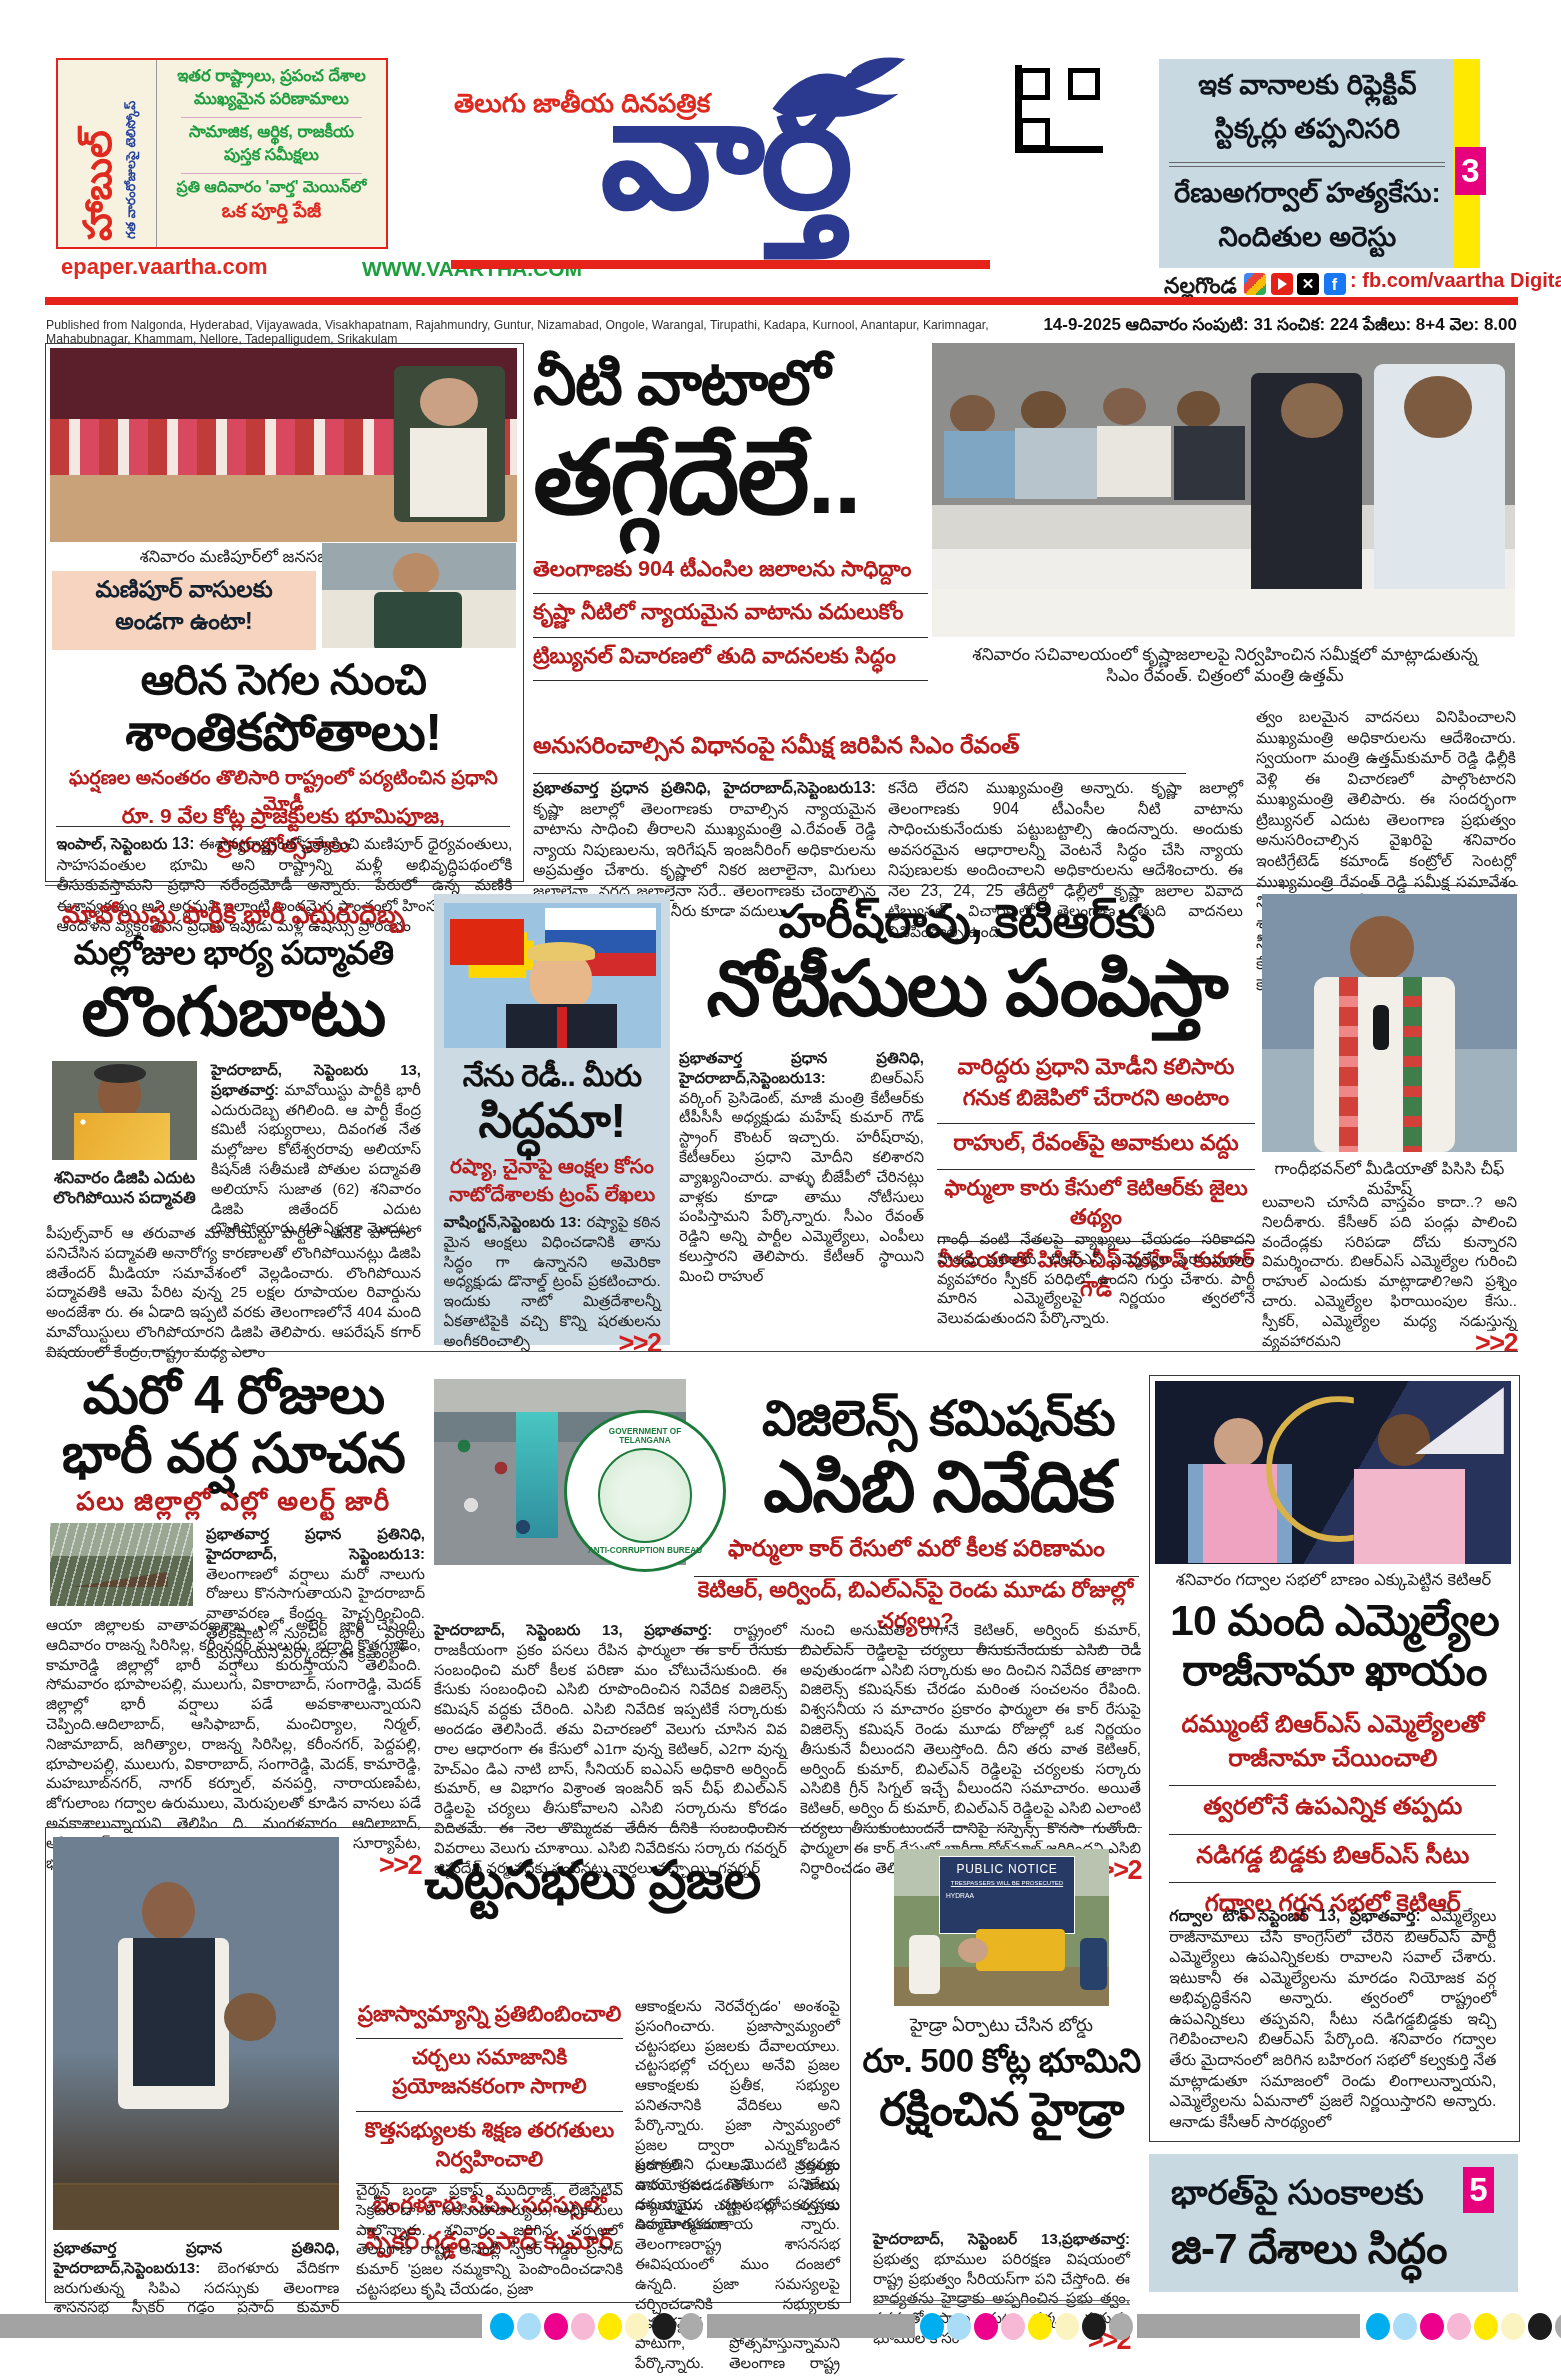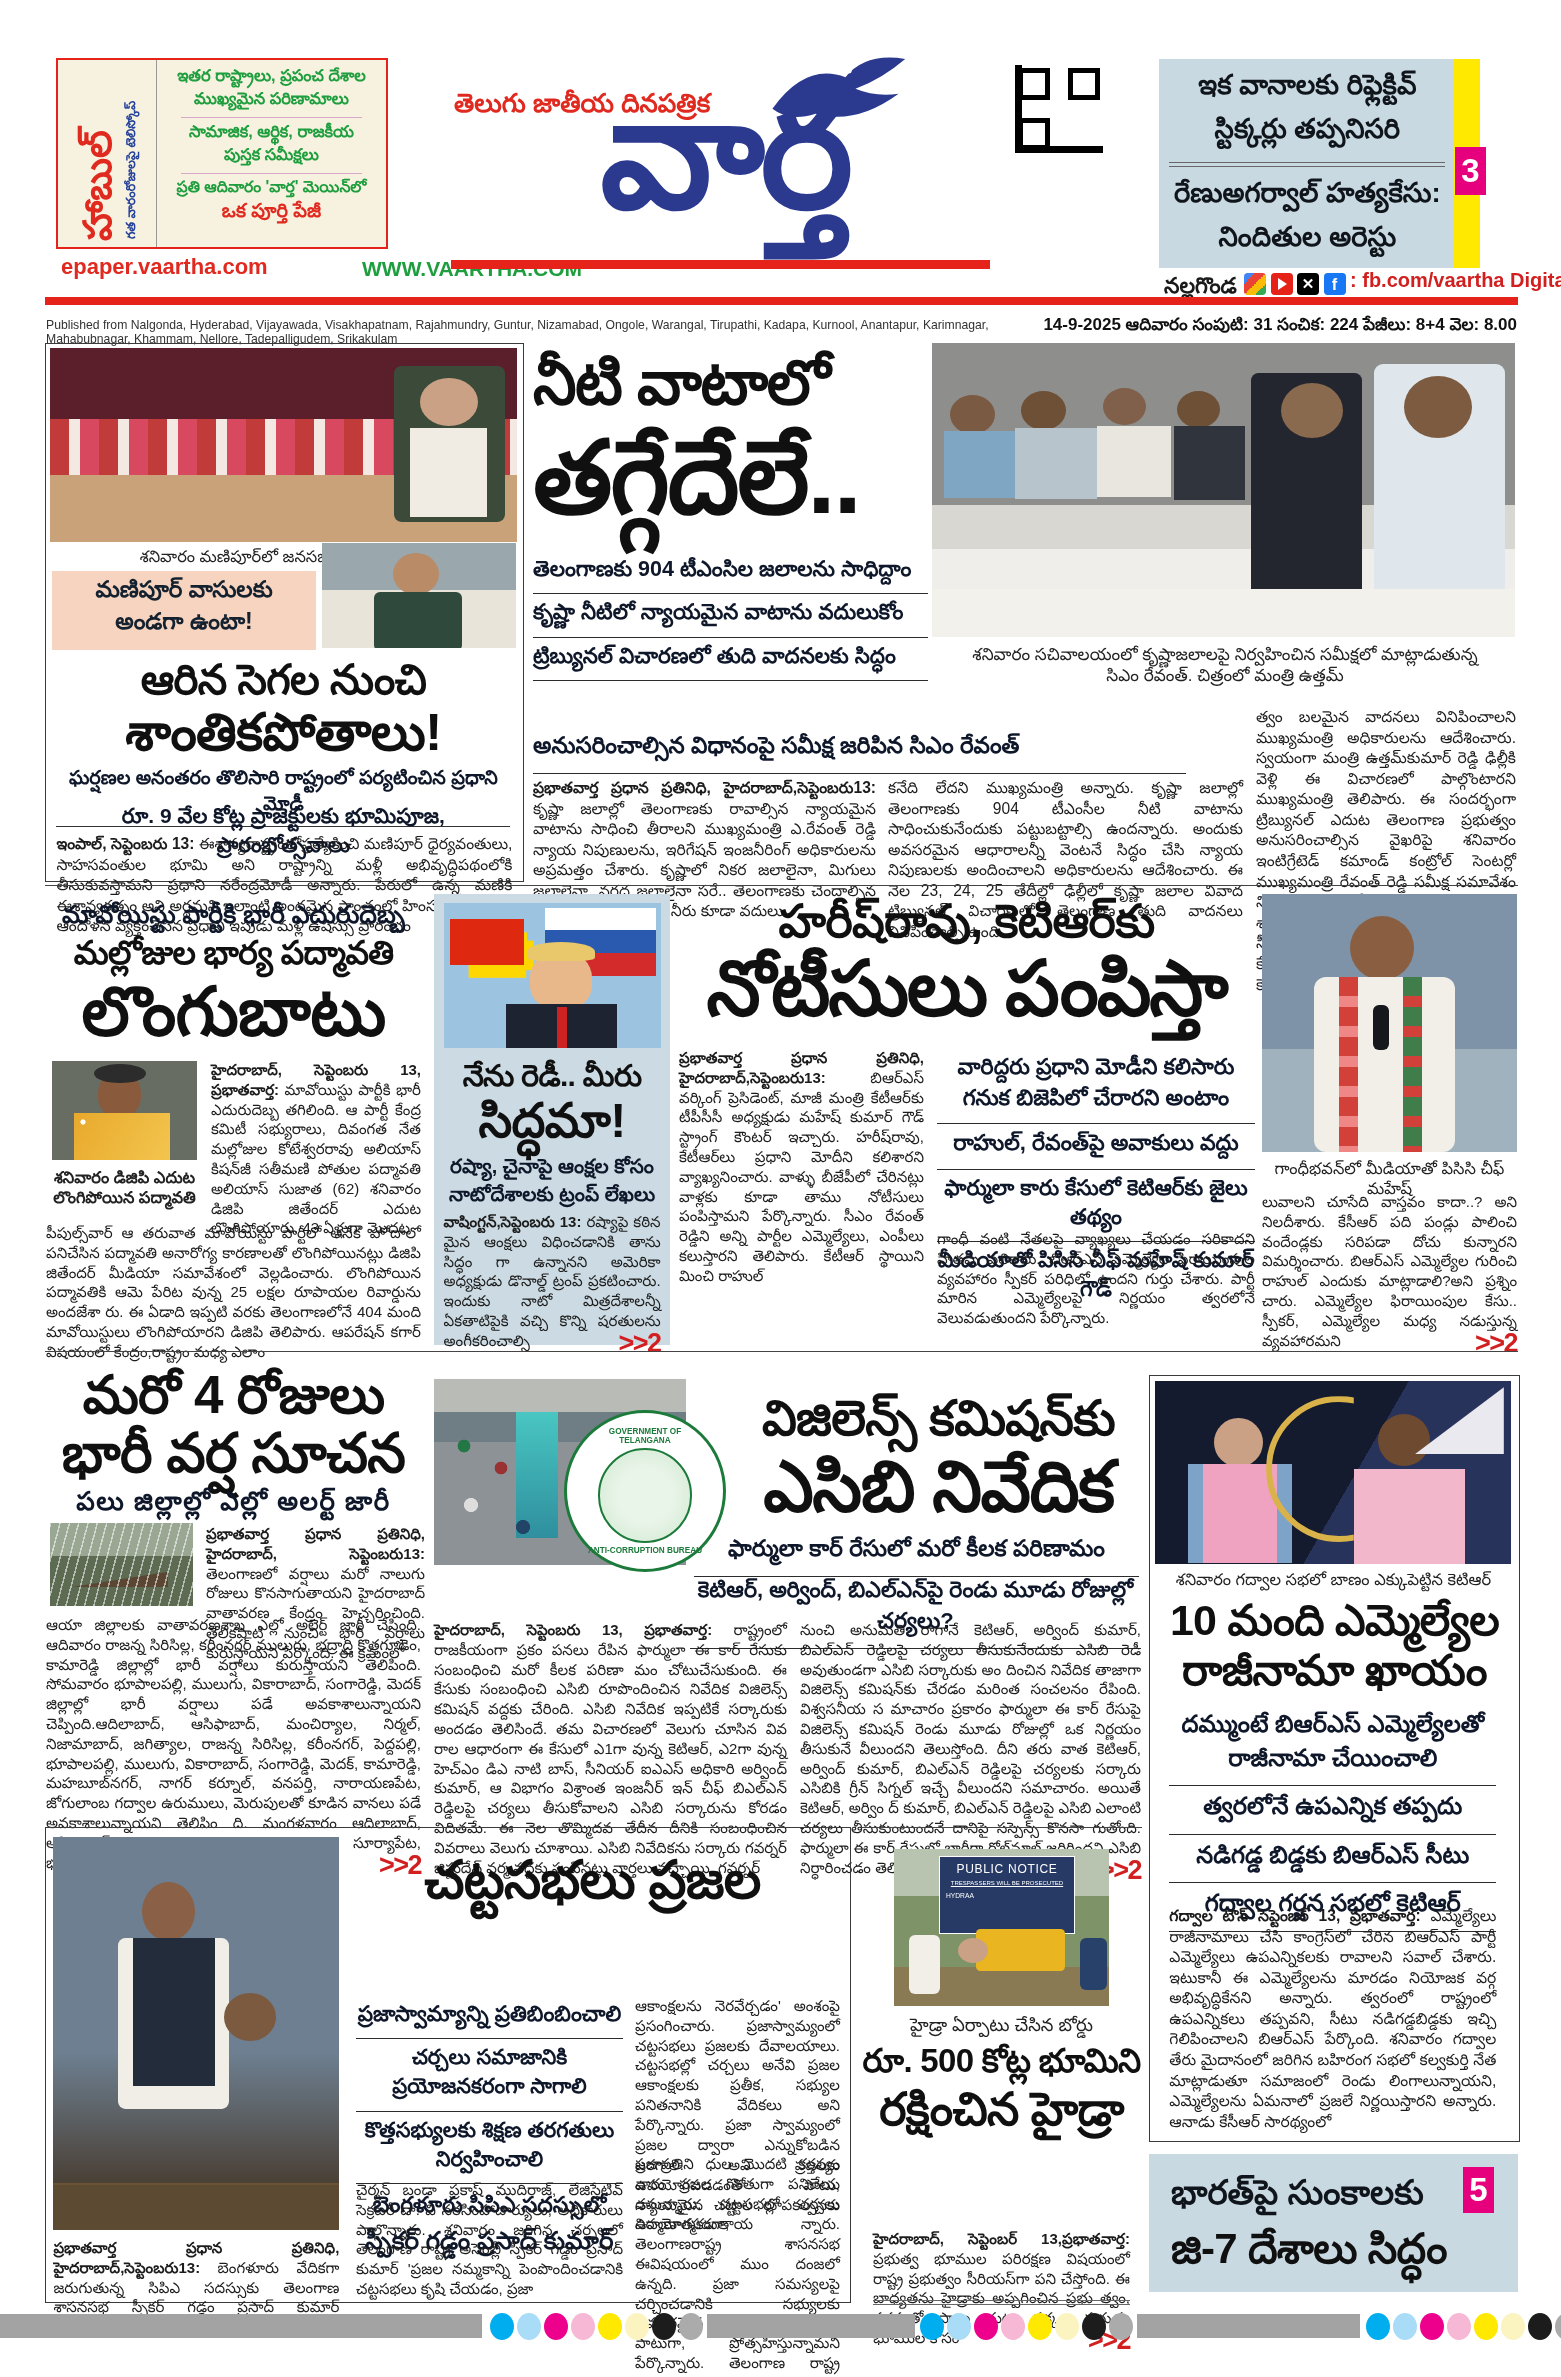--- a/index.html
+++ b/index.html
@@ -1,19 +1,19 @@
 <!DOCTYPE html>
 <html style="font-size:12px"><head>
 <meta charset="utf-8">
 <style>
   html,body{margin:0;padding:0;background:#e8e8e8}
   .page{position:relative;width:1562px;height:2377px;background:#fff;
         font-family:"Liberation Sans",sans-serif;overflow:hidden;margin:0 auto}
   .t{position:absolute}
-  .b{font-weight:700;color:#0f172a}
+  .b{font-weight:700;color:#b91c1c}
   .hb{font-weight:700;color:#101010;letter-spacing:-0.7px}
   .c{text-align:center}
   .j{text-align:justify;line-height:1.32;color:#1c1c1c}
   .cap{color:#222;text-align:center;line-height:1.25;font-size:16.3px}
   .dl{font-weight:700}
   .jump{color:#d21f1f;font-weight:700;float:right;font-size:27px;line-height:.9;letter-spacing:-1.5px}
   .subrow{border-bottom:1.5px solid #2b2b2b;padding:6px 0 7.4px 0}
   .dbl{height:3px;border-top:1.5px solid #666;border-bottom:1.5px solid #666}
   .photo{position:absolute;overflow:hidden;background:#b9b6ae}
   .box{position:absolute;border:1.5px solid #3a3a3a}

